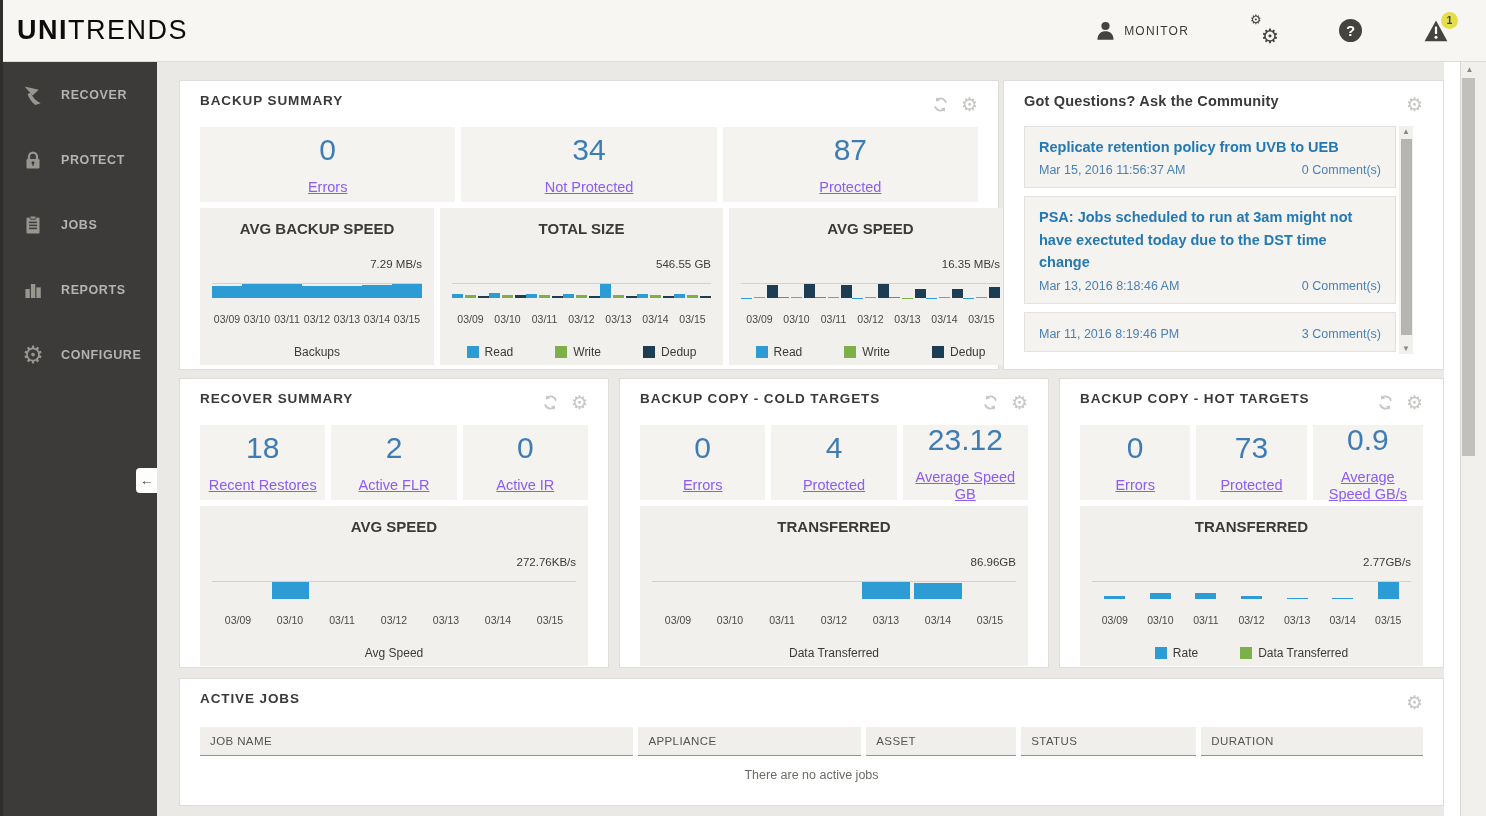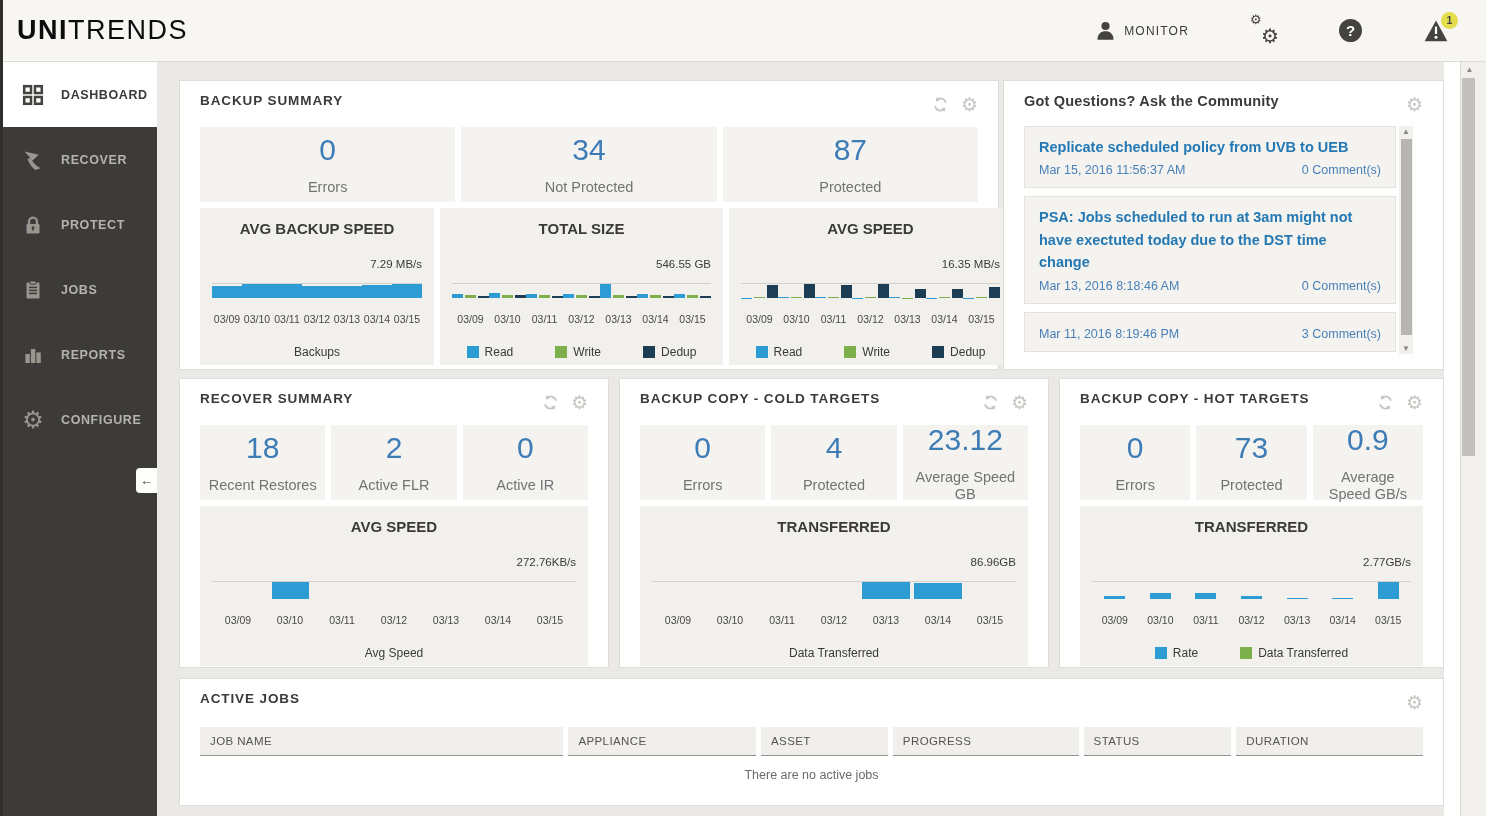--- a/index.html
+++ b/index.html
@@ -44,21 +44,21 @@
   .panel-head h2 { font-size:13.5px; letter-spacing:0.9px; color:#3b3a38; font-weight:bold; }
   .panel-head.mixed h2 { letter-spacing:0.2px; font-size:14.5px; }
   .panel-icons { display:flex; align-items:center; gap:12px; color:#c8c6c2; }
   .gear-glyph { font-size:19px; line-height:1; cursor:pointer; color:#c8c6c2; }
   .refresh-ic { cursor:pointer; }
 
   
   .stat-row { margin-top:12px; display:flex; gap:6px; height:75px; }
   .stat { flex:1; background:#f4f3f0; display:flex; flex-direction:column; align-items:center; justify-content:center; text-align:center; padding:0 6px; }
   .stat-value { font-size:30px; color:#3e7cb6; line-height:1.1; }
-  .stat-label { font-size:14.5px; color:#737373; margin-top:13px; line-height:1.15; }
+  .stat-label { font-size:14.5px; color:#8b5cf6; margin-top:13px; line-height:1.15;text-decoration:underline; }
 
   
   .chart-row { margin-top:6px; display:flex; gap:6px; height:157px; }
   .chart-row.tall { height:160px; }
   .chart { flex:1; background:#f1f0ed; padding:10px 12px 6px; display:flex; flex-direction:column;gap:12px; }
   .chart-title { text-align:center; font-size:15px; font-weight:bold; color:#3b3a38; margin-top:2px; }
   .chart-max { text-align:right; font-size:11.5px; color:#3b3a38; margin-top:9px; margin-bottom:1px; }
   .chart-plot { border-top:1px solid #d2d1ce; height:63px; display:flex; align-items:flex-end; }
   .bar-group { flex:1; height:100%; display:flex; justify-content:center; align-items:flex-end; gap:2px; }
   .bar { display:block; }
@@ -121,31 +121,20 @@
           <path d="M12 0.5 L23.4 21.3 H0.6 Z" fill="#454340"></path>
           <rect x="10.9" y="6.6" width="2.2" height="7.4" fill="#fff"></rect>
           <circle cx="12" cy="17.2" r="1.5" fill="#fff"></circle>
         </svg>
         <span class="alert-badge">1</span>
       </span>
     </div>
   </header>
 
   <nav class="sidebar">
-    <div class="side-item active">
-      <span class="ic">
-        <svg viewBox="0 0 20 20" width="22" height="22" fill="none" stroke="currentColor" stroke-width="2.3">
-          <rect x="2" y="2" width="6.2" height="6.2"></rect>
-            <rect x="11.8" y="2" width="6.2" height="6.2"></rect>
-          <rect x="2" y="11.8" width="6.2" height="6.2"></rect>
-            <rect x="11.8" y="11.8" width="6.2" height="6.2"></rect>
-        </svg>
-      </span>
-      <span class="lbl">DASHBOARD</span>
-    </div>
     <div class="side-item">
       <span class="ic">
         <svg viewBox="0 0 20 20" width="22" height="22" fill="currentColor">
           <path d="M2.4 2.2 L15.2 5.2 L9.6 10.4 Z"></path>
           <path d="M7.8 8 C9.8 12.4 12.6 15.4 17 17.6 L12 19.2 C8.4 16.2 6.2 12.6 5 9.2 Z"></path>
         </svg>
       </span>
       <span class="lbl">RECOVER</span>
     </div>
     <div class="side-item">
@@ -394,21 +383,21 @@
 
   <section class="panel p-community">
     <div class="panel-head mixed">
       <h2>Got Questions? Ask the Community</h2>
       <div class="panel-icons">
         <span class="gear-glyph">⚙</span>
       </div>
     </div>
     <div class="posts">
       <div class="post-card">
-        <div class="post-title">Replicate scheduled policy from UVB to UEB</div>
+        <div class="post-title">Replicate retention policy from UVB to UEB</div>
         <div class="post-meta">
           <span>Mar 15, 2016 11:56:37 AM</span>
           <span>0 Comment(s)</span>
         </div>
       </div>
       <div class="post-card">
         <div class="post-title">PSA: Jobs scheduled to run at 3am might not have exectuted today due to the DST time change</div>
         <div class="post-meta">
           <span>Mar 13, 2016 8:18:46 AM</span>
           <span>0 Comment(s)</span>
@@ -635,21 +624,20 @@
     <div class="panel-head">
       <h2>ACTIVE JOBS</h2>
       <div class="panel-icons">
         <span class="gear-glyph">⚙</span>
       </div>
     </div>
     <div class="jobs-table">
       <div class="jobs-th" style="flex:372">JOB NAME</div>
       <div class="jobs-th" style="flex:187">APPLIANCE</div>
       <div class="jobs-th" style="flex:123">ASSET</div>
-      <div class="jobs-th" style="flex:185">PROGRESS</div>
       <div class="jobs-th" style="flex:145">STATUS</div>
       <div class="jobs-th" style="flex:186">DURATION</div>
     </div>
     <div class="jobs-empty">There are no active jobs</div>
   </section>
 
   <div class="white-strip"></div>
   <div class="page-scroll">
     <span class="arr">▲</span>
     <span class="page-thumb"></span>

